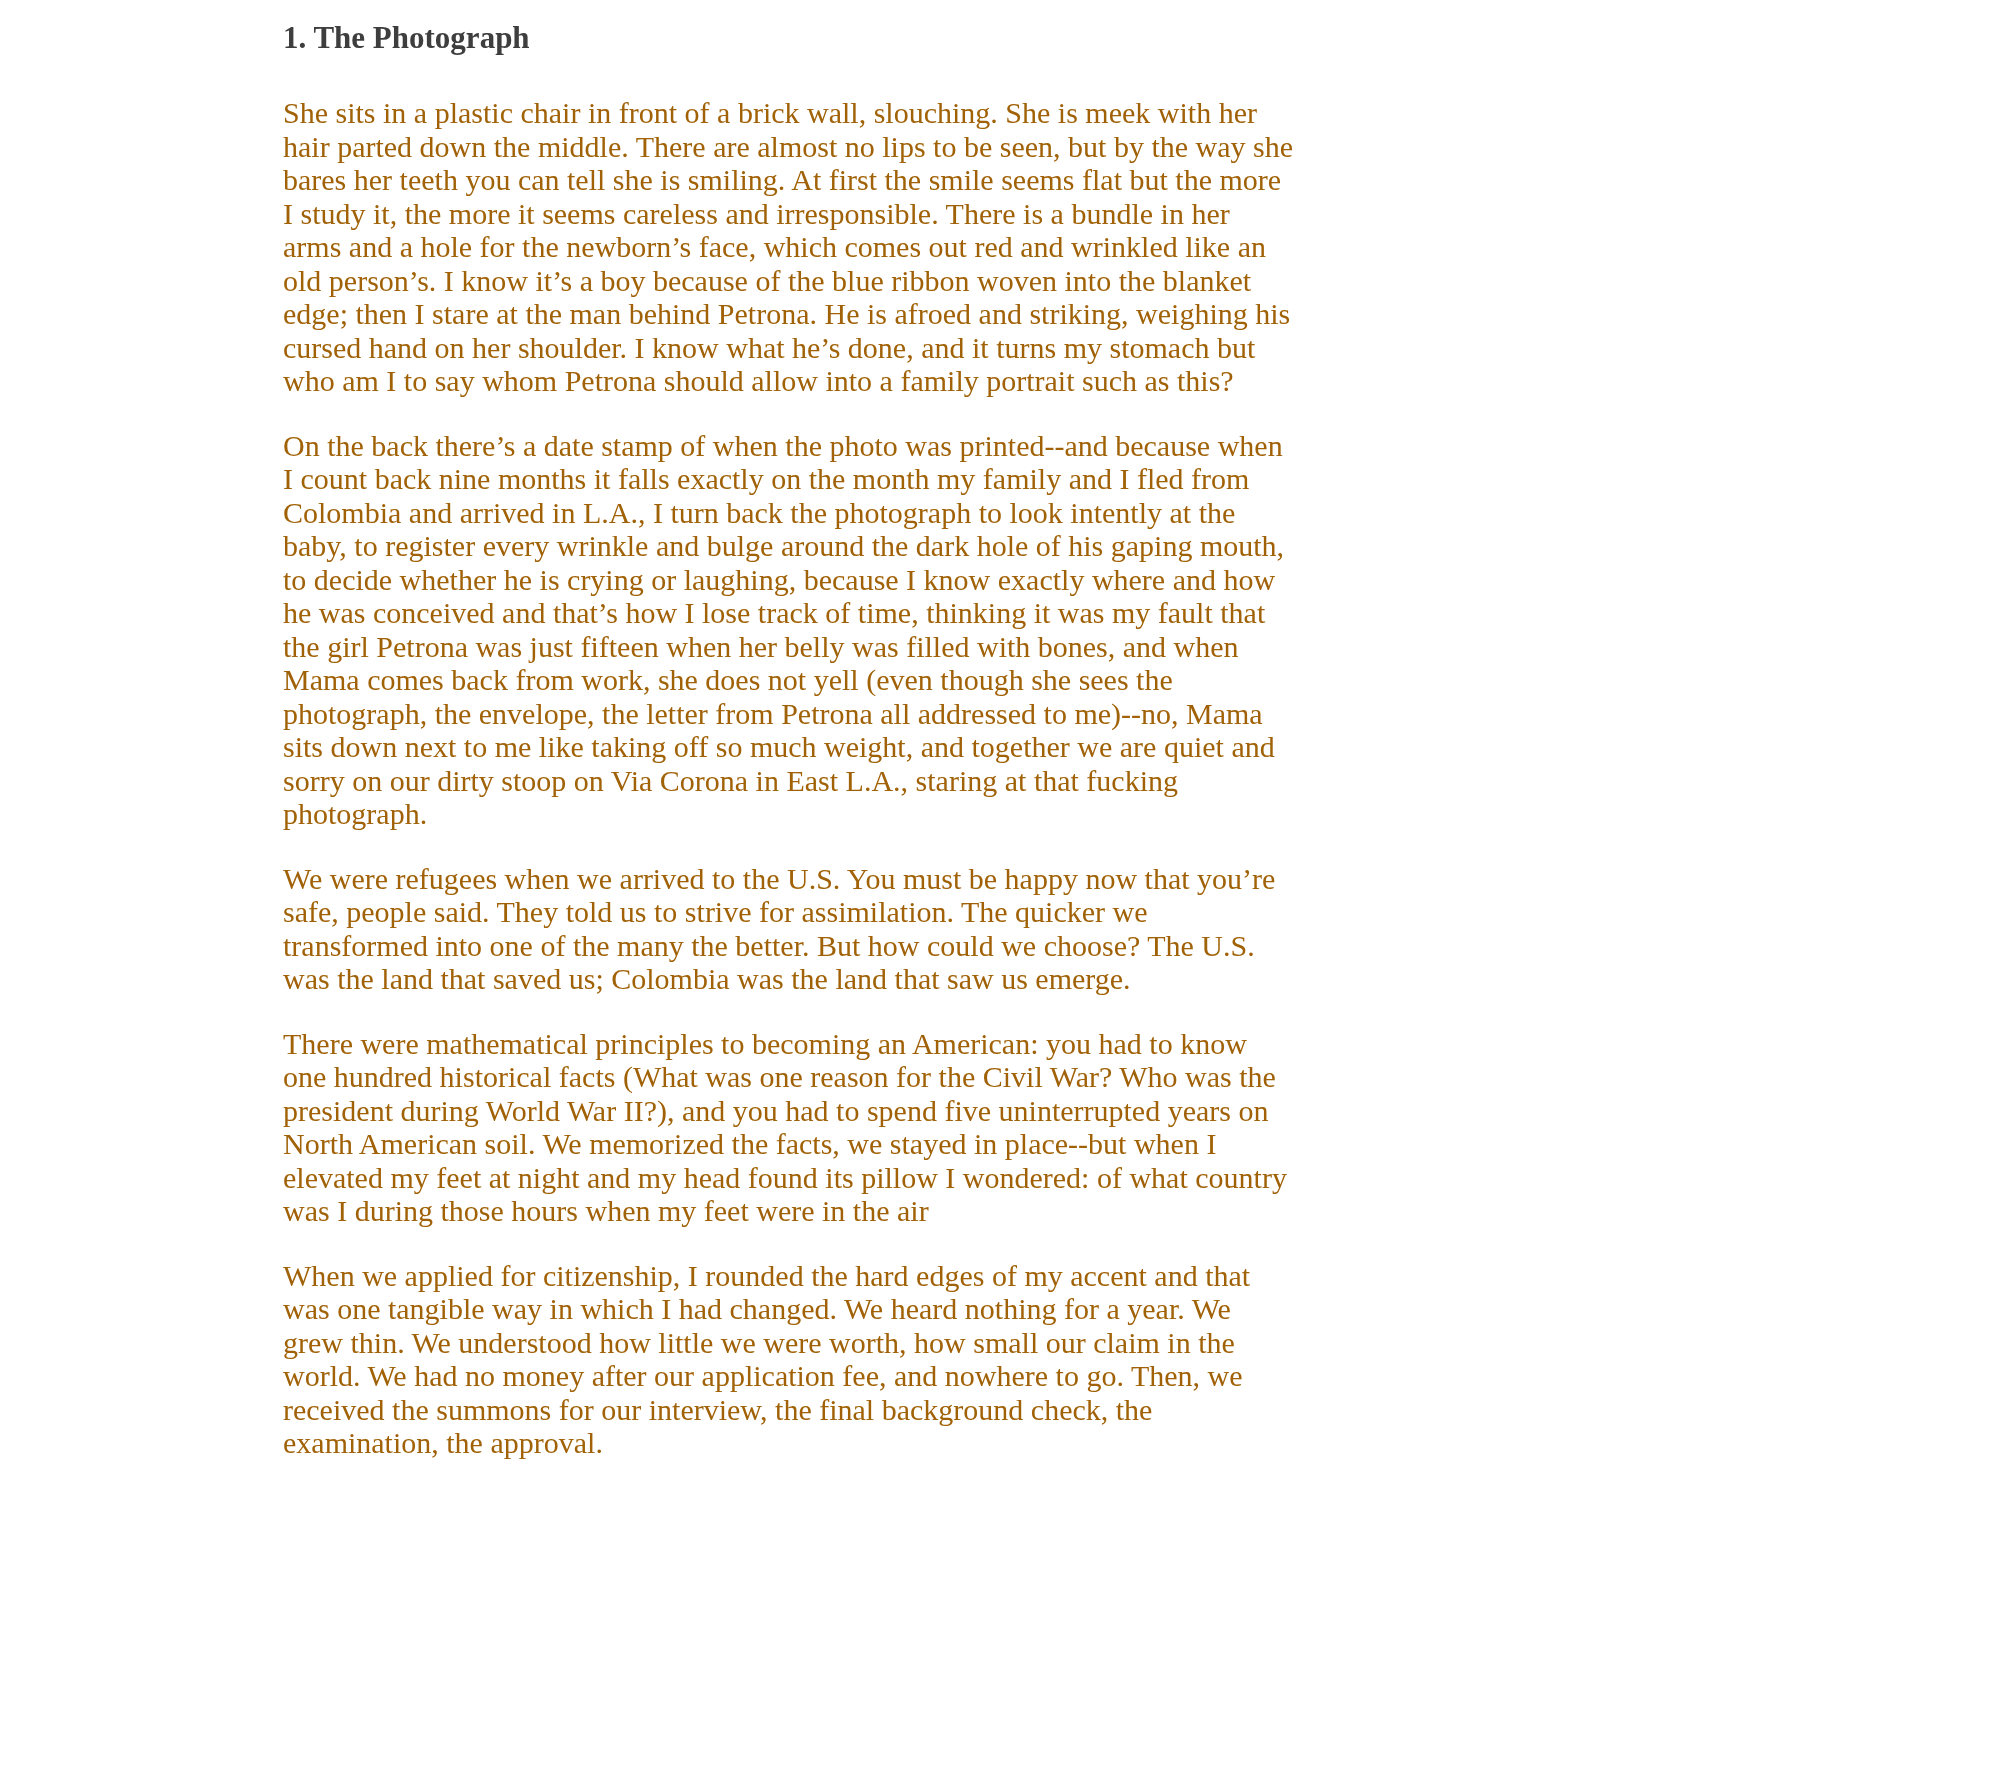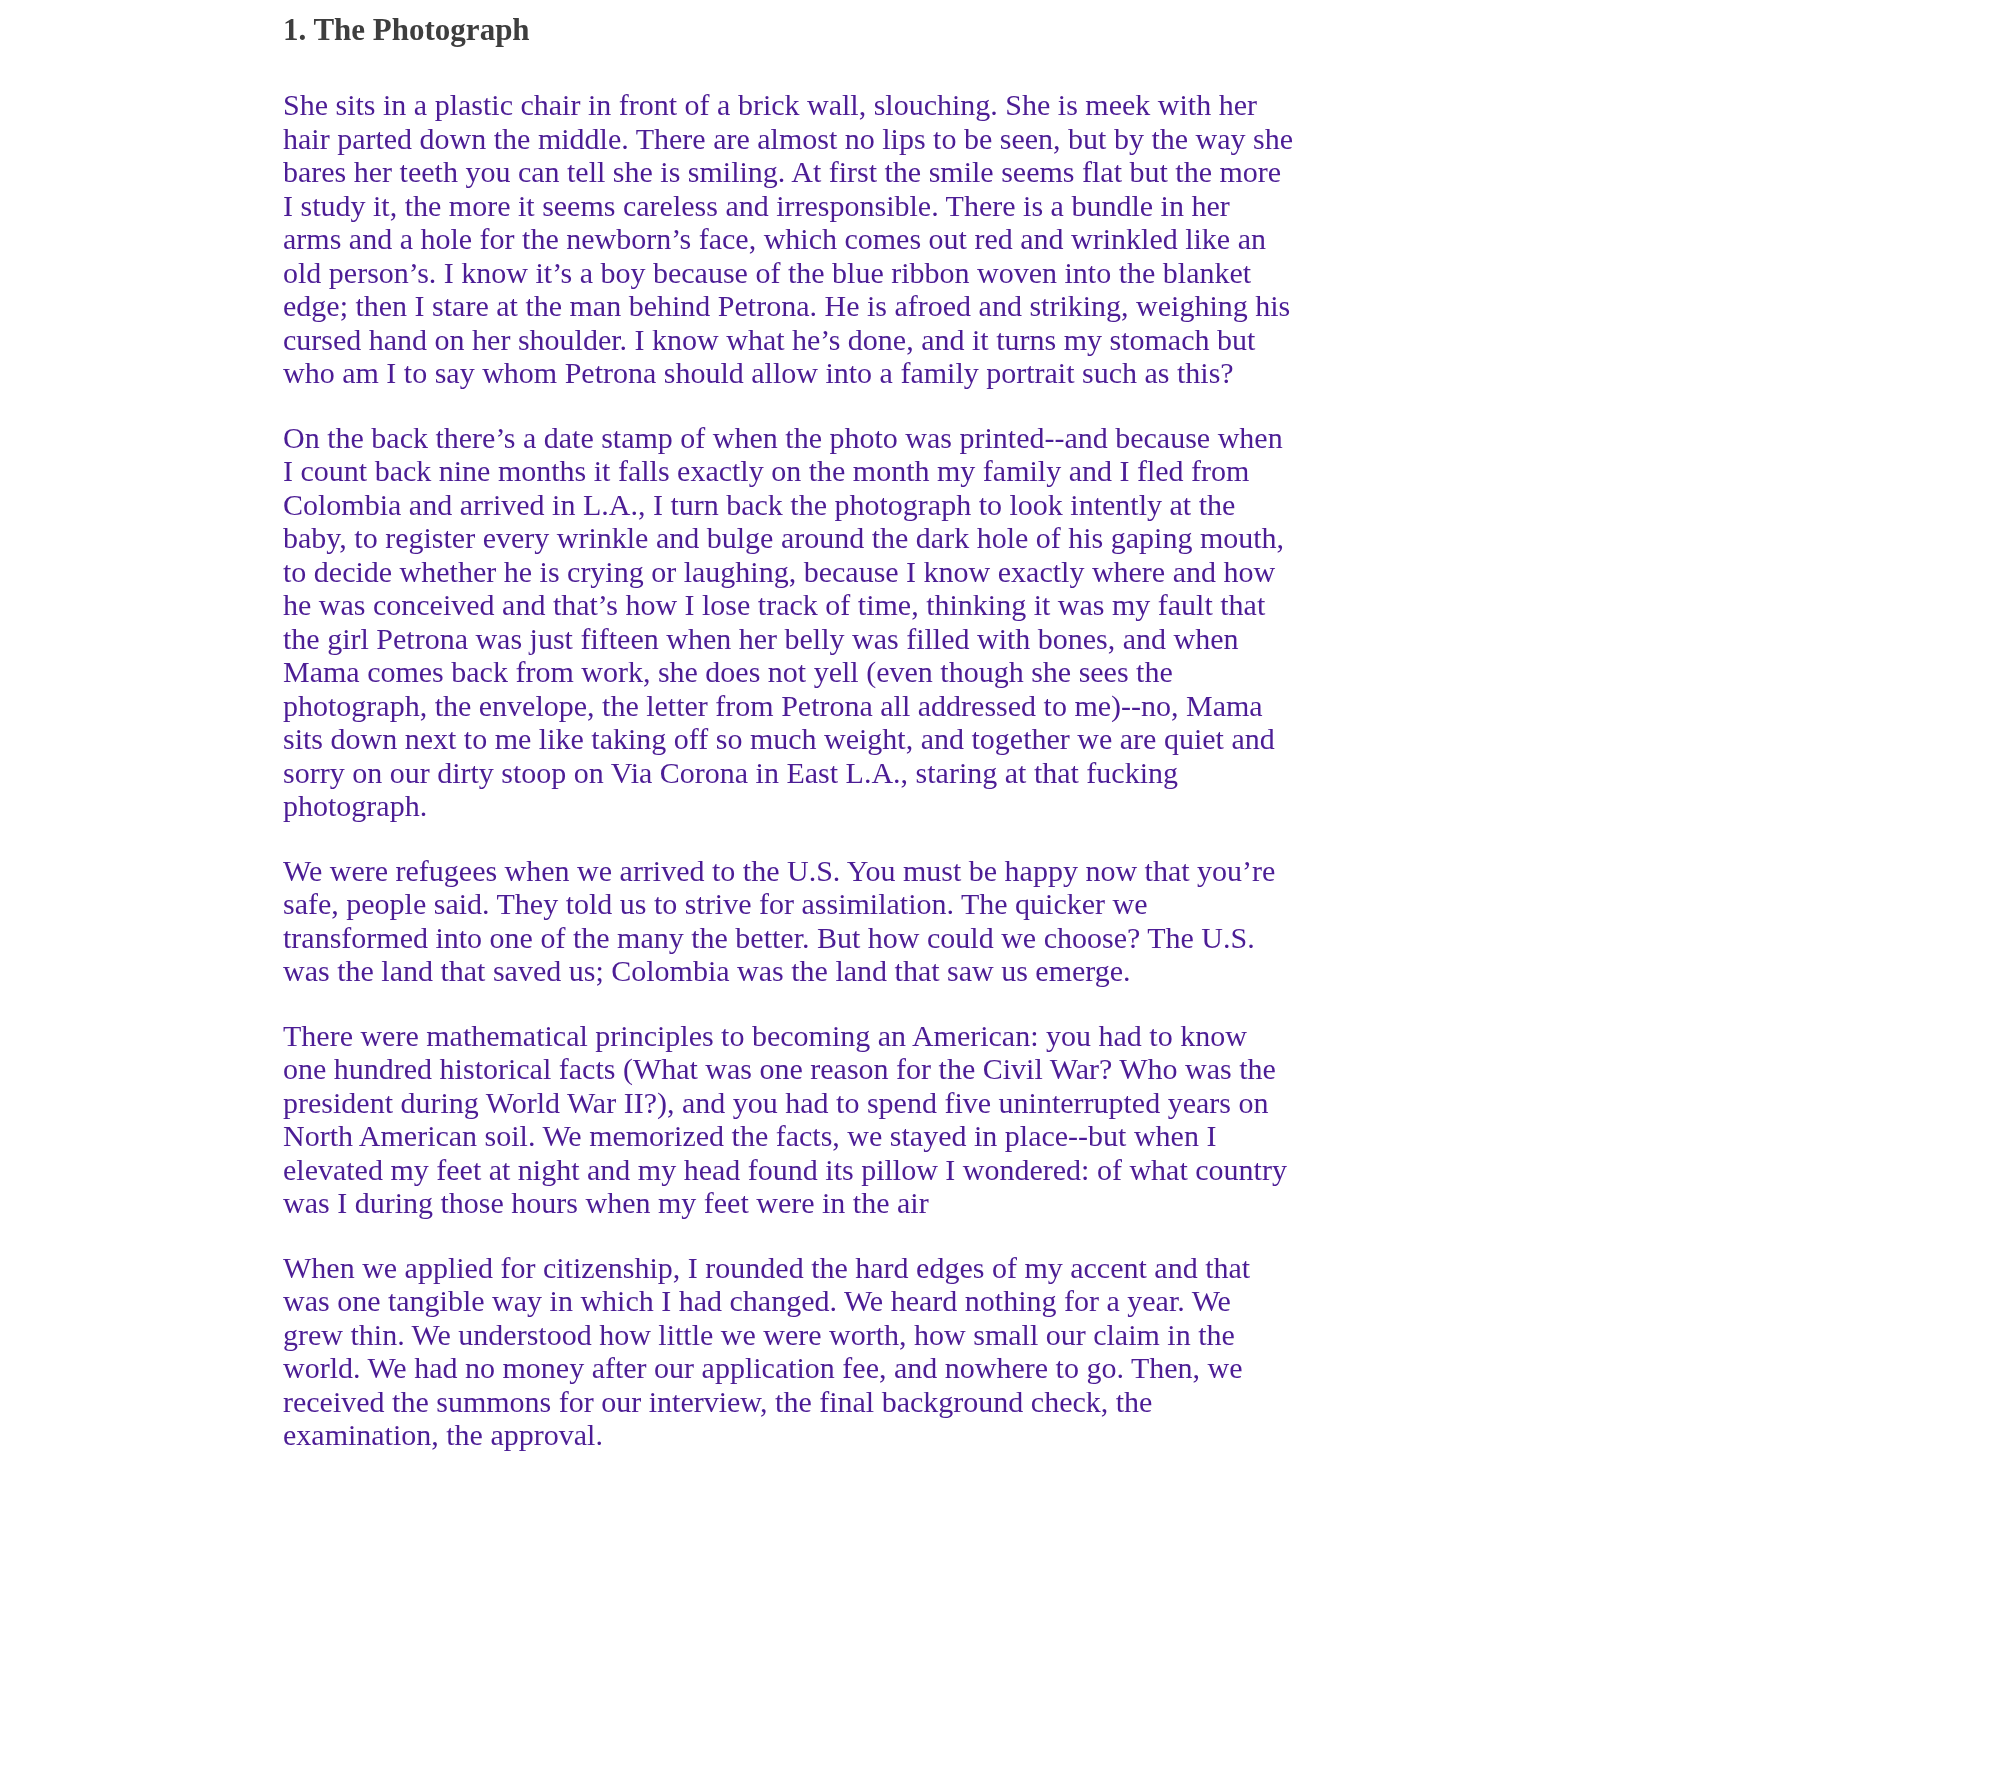--- a/index.html
+++ b/index.html
@@ -16,26 +16,26 @@
   .page {
     box-sizing: border-box;
     padding: 8px 0 0 283px;
     width: 1330px;
   }
   .doc-title {
     font-size: 31px;
     line-height: 36px;
     font-weight: bold;
     color: #3e3e3e;
-    margin: 4px 0 40px 0;
+    margin: 12px 0 40px 0;
   }
   .doc-paragraph {
     font-size: 30px;
     line-height: 33.5px;
-    color: #4c1d95;
+    color: #a16207;
     width: 1012px;
     margin: 0 4px 31px 0;
     text-align: left;
   }
 </style>
 </head>
 <body>
 
 <div class="page">
   <div class="doc-title">1. The Photograph</div>

